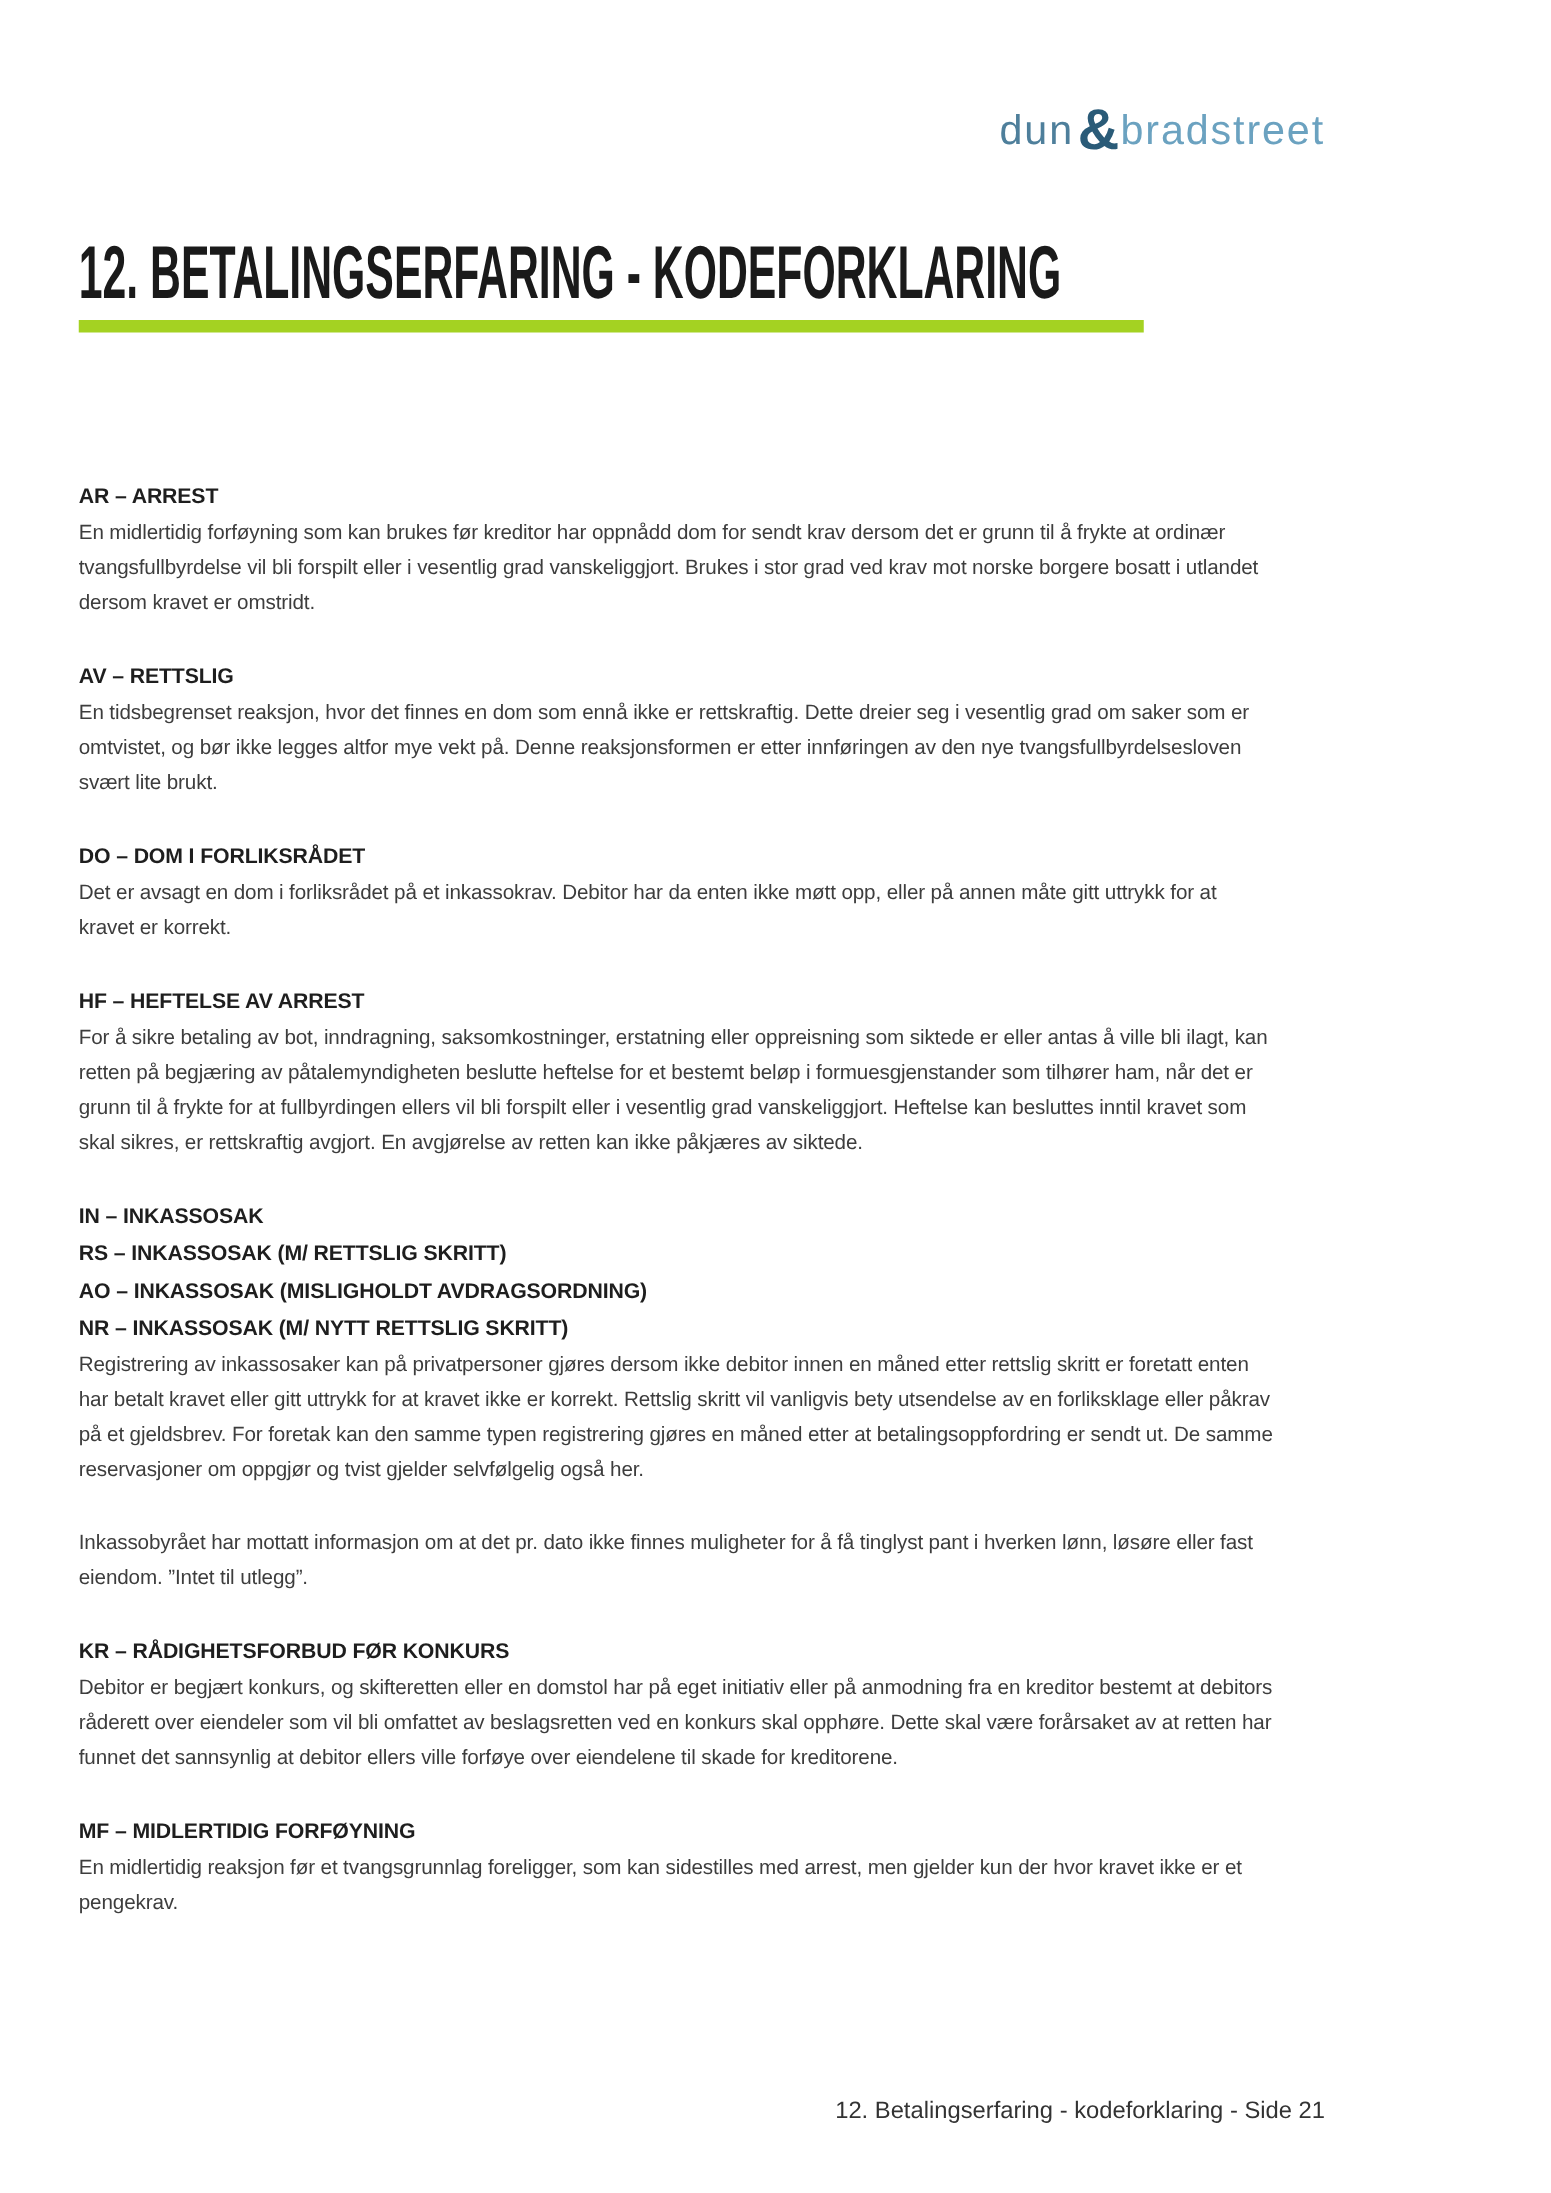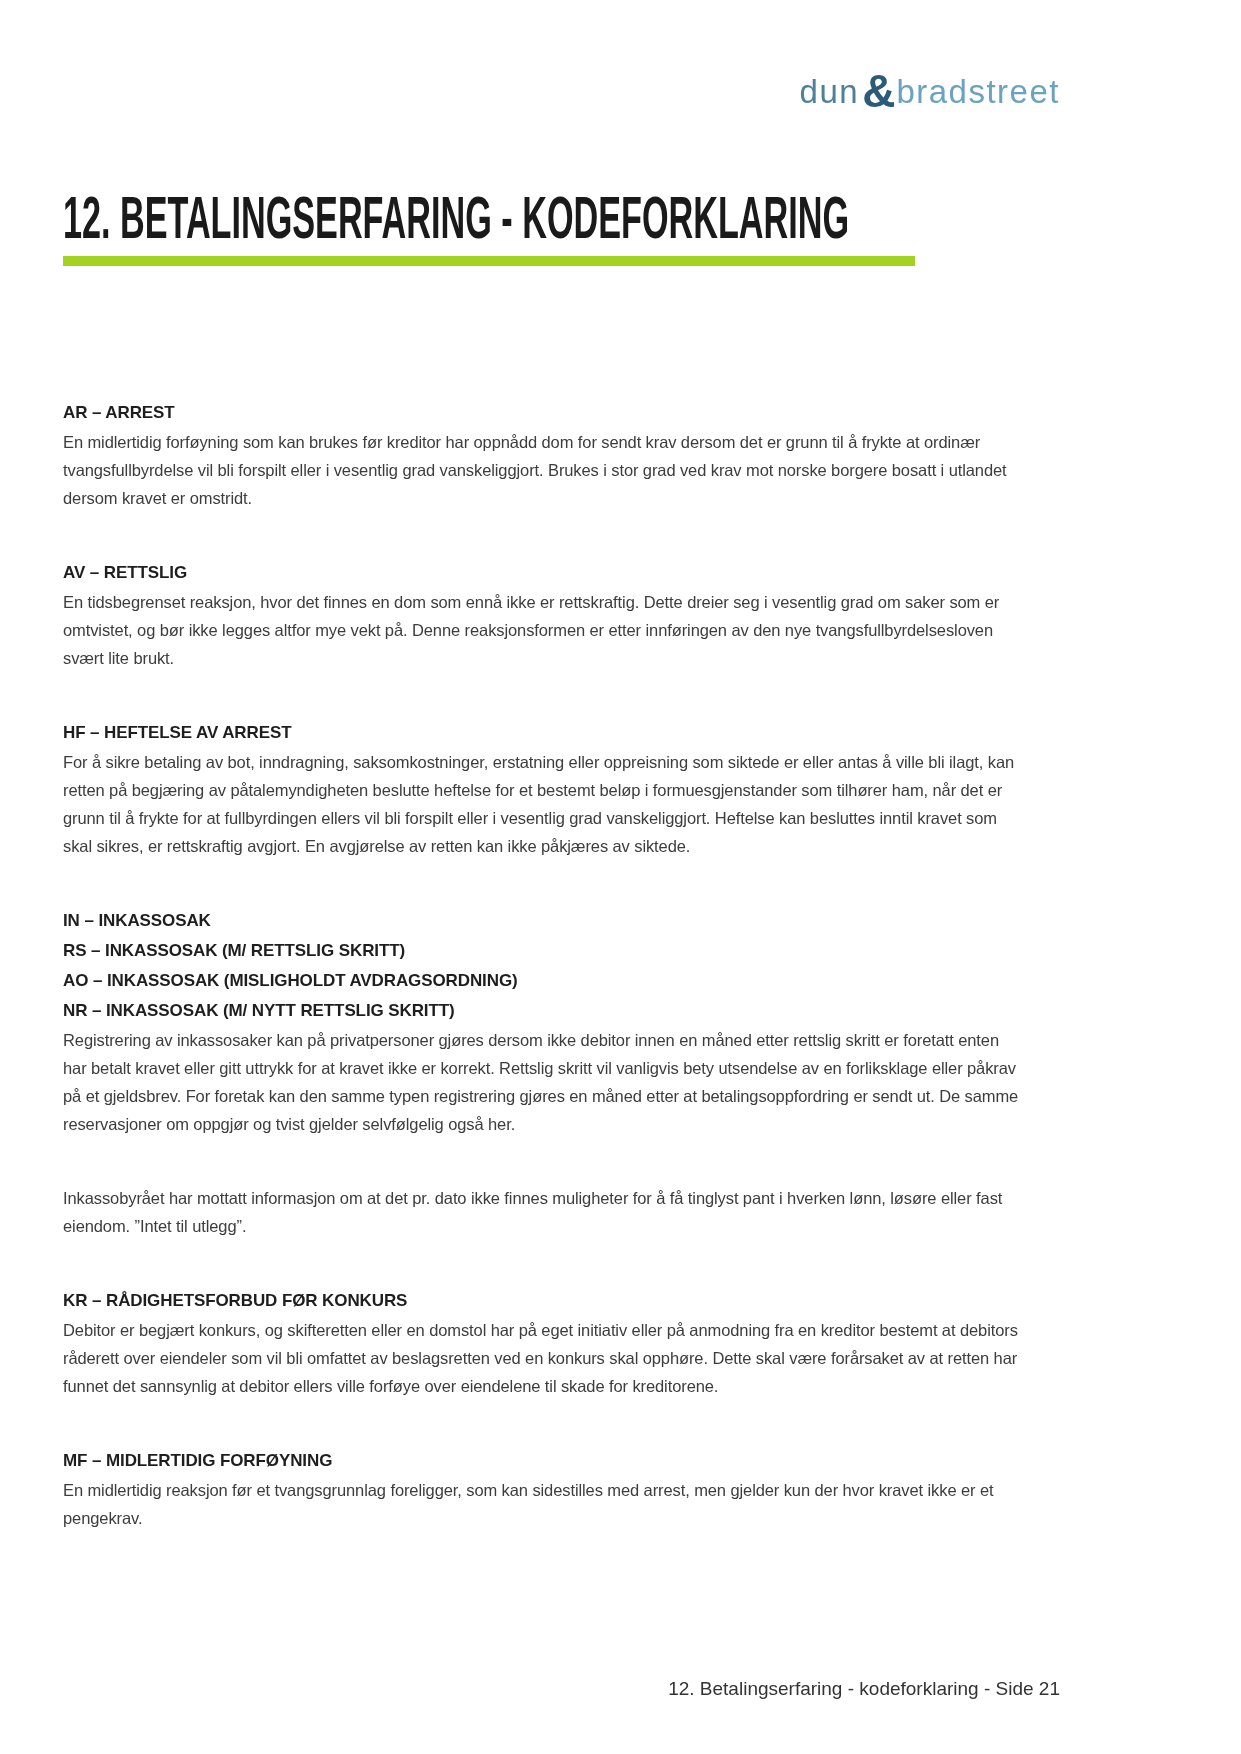--- a/index.html
+++ b/index.html
@@ -12,21 +12,21 @@
     width: 1241px;
     height: 1754px;
     margin: 0 auto;
     background: #ffffff;
     font-family: "Liberation Sans", sans-serif;
     overflow: hidden;
   }
   
   .logo {
     position: absolute;
-    top: 64px;
+    top: 76px;
     right: 181px;
     white-space: nowrap;
     line-height: 1;
   }
   .logo-dun {
     font-size: 33px;
     letter-spacing: 1.5px;
     font-weight: 400;
   }
   .logo-amp {
@@ -80,21 +80,21 @@
     letter-spacing: -0.1px;
     color: #3d3d3d;
   }
   .intro-heading {
     font-weight: 700;
     color: #1e1e1e;
     font-size: 17px;
     line-height: 28px;
   }
   .sec {
-    margin-top: 46px;
+    margin-top: 30px;
   }
   .sec-heading {
     font-weight: 700;
     color: #1e1e1e;
     font-size: 17px;
     line-height: 30px;
   }
   .sec-body {
     margin: 0;
     padding: 0;
@@ -134,20 +134,26 @@
     <p class="sec-body">En midlertidig forføyning som kan brukes før kreditor har oppnådd dom for sendt krav dersom det er grunn til å frykte at ordinær tvangsfullbyrdelse vil bli forspilt eller i vesentlig grad vanskeliggjort. Brukes i stor grad ved krav mot norske borgere bosatt i utlandet dersom kravet er omstridt.</p>
   </section>
 
   <section class="sec">
     <div>
             <div class="sec-heading">AV – RETTSLIG</div>
           </div>
     <p class="sec-body">En tidsbegrenset reaksjon, hvor det finnes en dom som ennå ikke er rettskraftig. Dette dreier seg i vesentlig grad om saker som er omtvistet, og bør ikke legges altfor mye vekt på. Denne reaksjonsformen er etter innføringen av den nye tvangsfullbyrdelsesloven svært lite brukt.</p>
   </section>
 
+  <section class="sec">
+    <div>
+            <div class="sec-heading">DO – DOM I FORLIKSRÅDET</div>
+          </div>
+    <p class="sec-body">Det er avsagt en dom i forliksrådet på et inkassokrav. Debitor har da enten ikke møtt opp, eller på annen måte gitt uttrykk for at kravet er korrekt.</p>
+  </section>
 
   <section class="sec">
     <div>
             <div class="sec-heading">HF – HEFTELSE AV ARREST</div>
           </div>
     <p class="sec-body">For å sikre betaling av bot, inndragning, saksomkostninger, erstatning eller oppreisning som siktede er eller antas å ville bli ilagt, kan retten på begjæring av påtalemyndigheten beslutte heftelse for et bestemt beløp i formuesgjenstander som tilhører ham, når det er grunn til å frykte for at fullbyrdingen ellers vil bli forspilt eller i vesentlig grad vanskeliggjort. Heftelse kan besluttes inntil kravet som skal sikres, er rettskraftig avgjort. En avgjørelse av retten kan ikke påkjæres av siktede.</p>
   </section>
 
   <section class="sec">
     <div>

